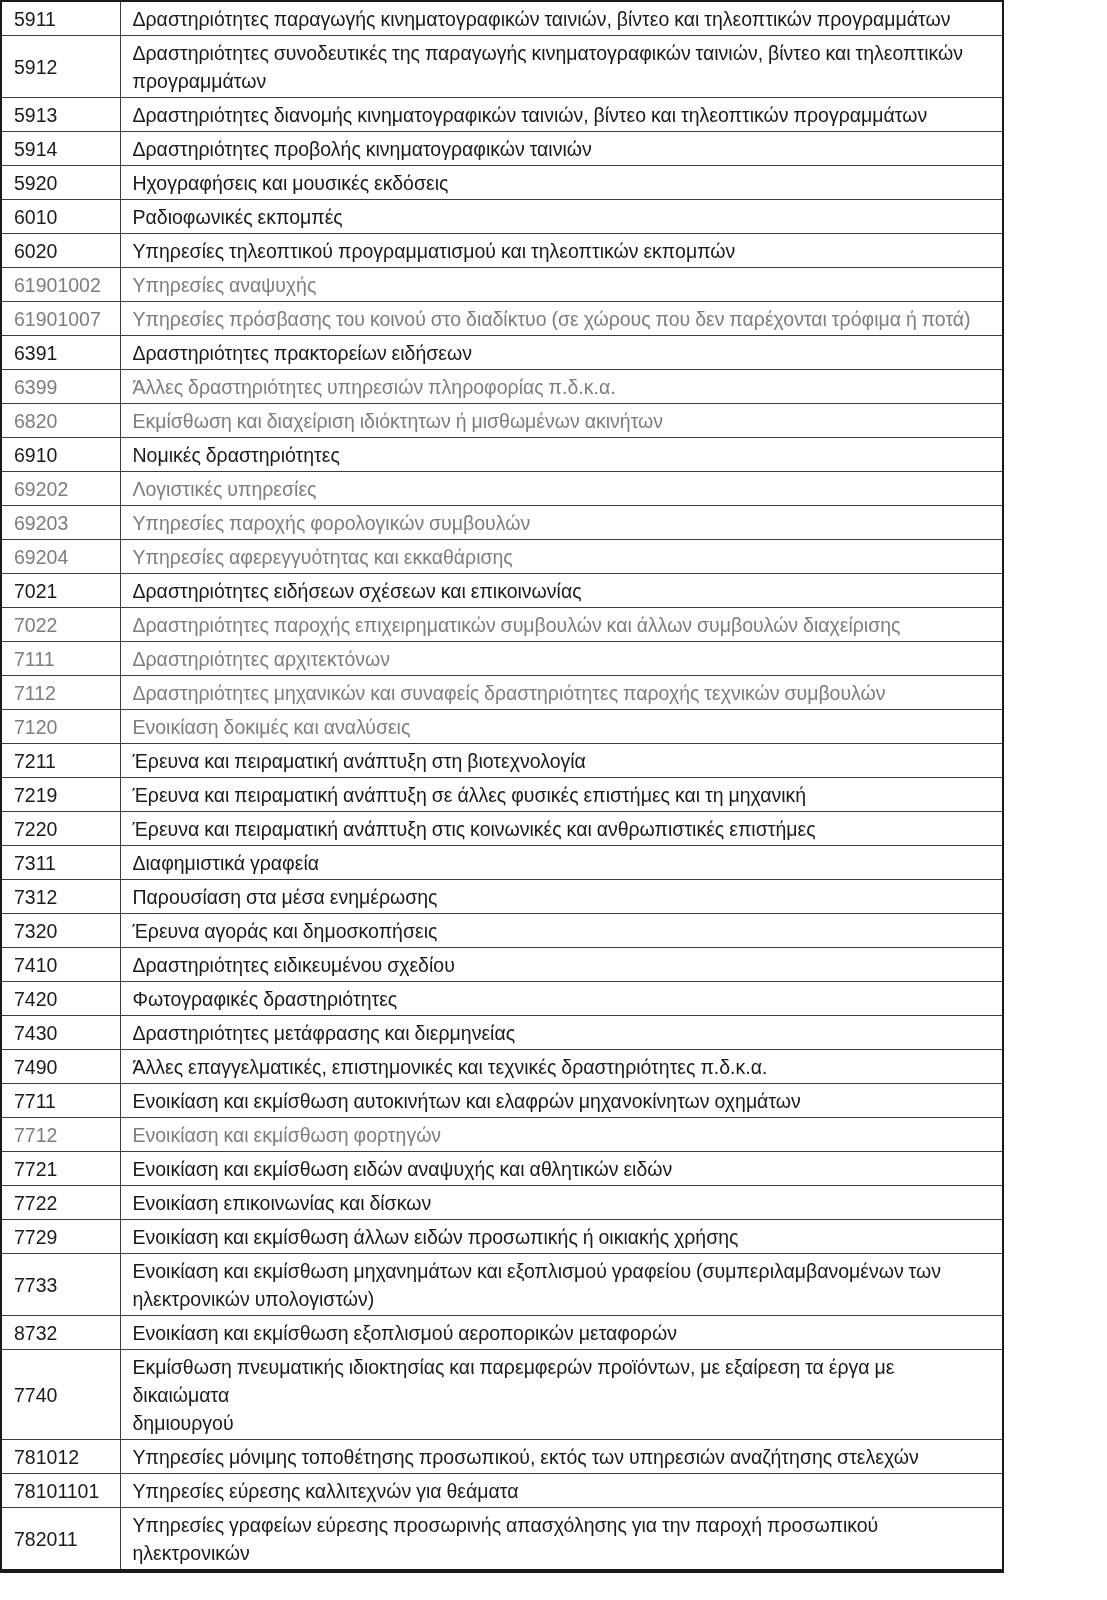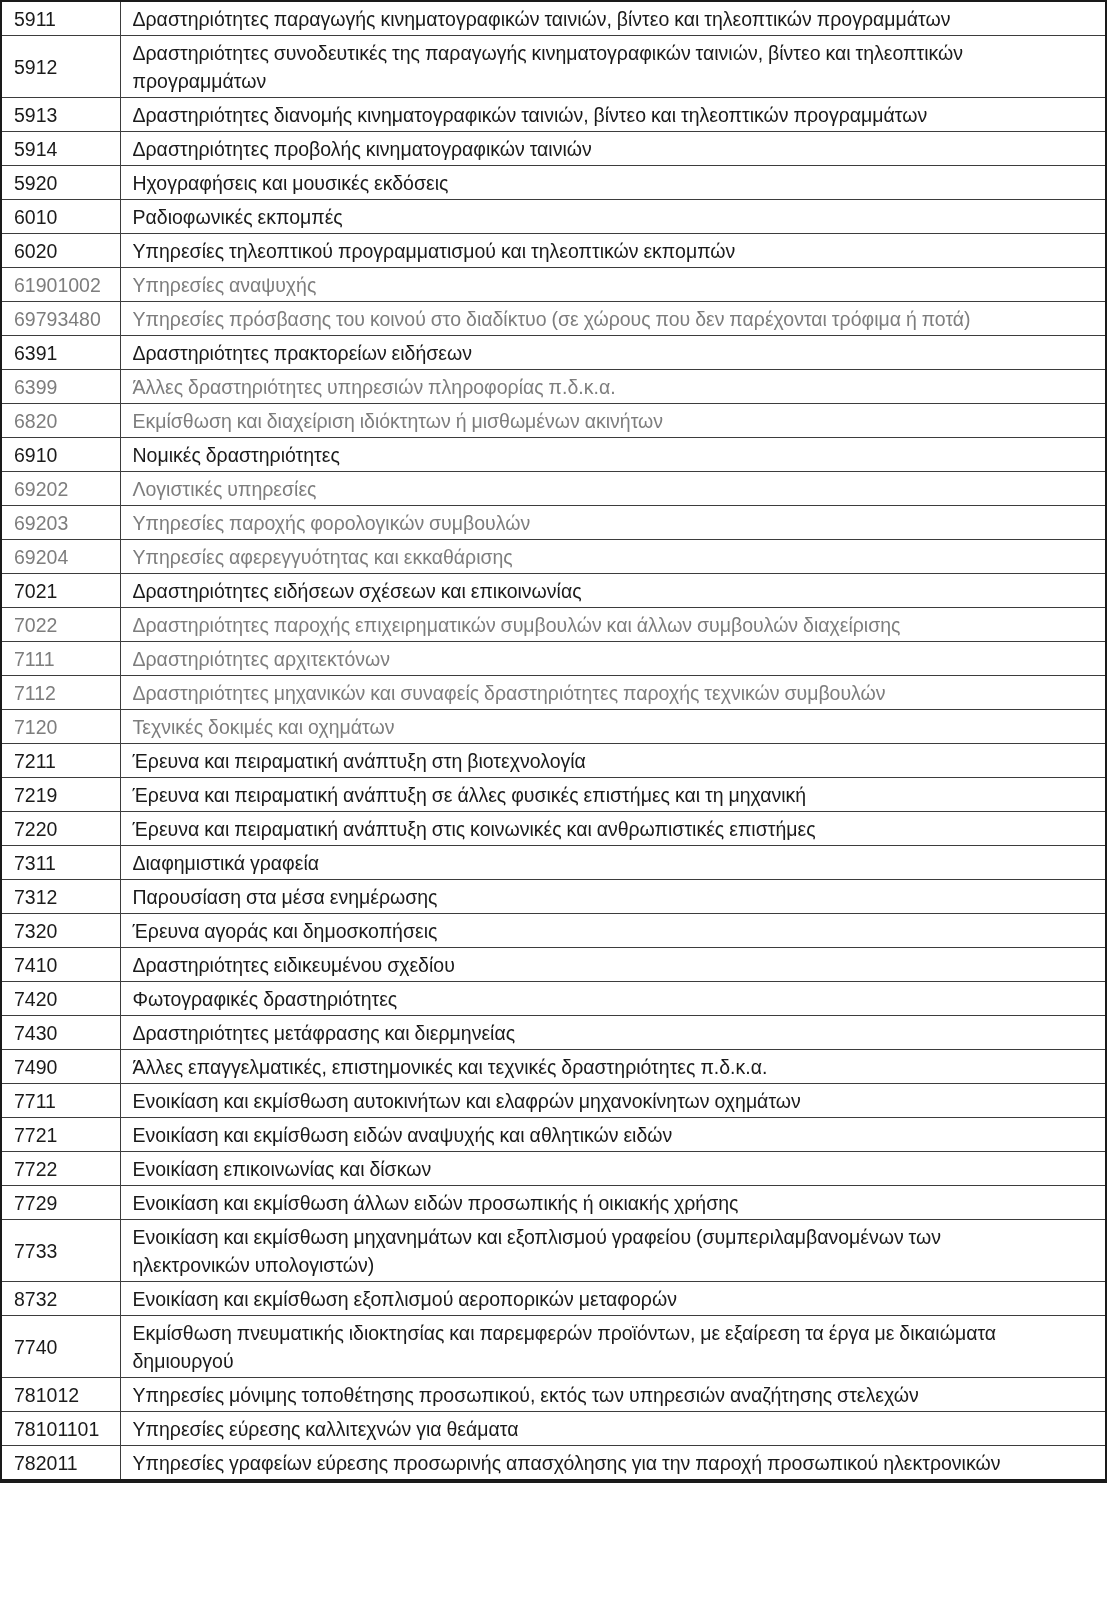--- a/index.html
+++ b/index.html
@@ -6,21 +6,21 @@
   html, body {
     margin: 0;
     padding: 0;
     background: #ffffff;
   }
   body {
     width: 1107px;
     font-family: "Liberation Sans", "DejaVu Sans", sans-serif;
   }
   table.kad-table {
-    width: 1107px;
+    width: 1004px;
     border-collapse: collapse;
     table-layout: fixed;
     border: 2px solid #1a1a1a;
     border-bottom-width: 4px;
   }
   col.col-code { width: 119px; }
   col.col-desc { width: auto; }
   td {
     border: 1px solid #3d3d3d;
     font-size: 19.5px;
@@ -77,21 +77,21 @@
   </tr>
       <tr>
     <td class="code">6020</td>
     <td class="desc">Υπηρεσίες τηλεοπτικού προγραμματισμού και τηλεοπτικών εκπομπών</td>
   </tr>
       <tr class="muted">
     <td class="code">61901002</td>
     <td class="desc">Υπηρεσίες αναψυχής</td>
   </tr>
       <tr class="muted">
-    <td class="code">69793480</td>
+    <td class="code">61901007</td>
     <td class="desc">Υπηρεσίες πρόσβασης του κοινού στο διαδίκτυο (σε χώρους που δεν παρέχονται τρόφιμα ή ποτά)</td>
   </tr>
       <tr>
     <td class="code">6391</td>
     <td class="desc">Δραστηριότητες πρακτορείων ειδήσεων</td>
   </tr>
       <tr class="muted">
     <td class="code">6399</td>
     <td class="desc">Άλλες δραστηριότητες υπηρεσιών πληροφορίας π.δ.κ.α.</td>
   </tr>
@@ -126,21 +126,21 @@
       <tr class="muted">
     <td class="code">7111</td>
     <td class="desc">Δραστηριότητες αρχιτεκτόνων</td>
   </tr>
       <tr class="muted">
     <td class="code">7112</td>
     <td class="desc">Δραστηριότητες μηχανικών και συναφείς δραστηριότητες παροχής τεχνικών συμβουλών</td>
   </tr>
       <tr class="muted">
     <td class="code">7120</td>
-    <td class="desc">Τεχνικές δοκιμές και οχημάτων</td>
+    <td class="desc">Ενοικίαση δοκιμές και αναλύσεις</td>
   </tr>
       <tr>
     <td class="code">7211</td>
     <td class="desc">Έρευνα και πειραματική ανάπτυξη στη βιοτεχνολογία</td>
   </tr>
       <tr>
     <td class="code">7219</td>
     <td class="desc">Έρευνα και πειραματική ανάπτυξη σε άλλες φυσικές επιστήμες και τη μηχανική</td>
   </tr>
       <tr>
@@ -171,20 +171,24 @@
     <td class="code">7430</td>
     <td class="desc">Δραστηριότητες μετάφρασης και διερμηνείας</td>
   </tr>
       <tr>
     <td class="code">7490</td>
     <td class="desc">Άλλες επαγγελματικές, επιστημονικές και τεχνικές δραστηριότητες π.δ.κ.α.</td>
   </tr>
       <tr>
     <td class="code">7711</td>
     <td class="desc">Ενοικίαση και εκμίσθωση αυτοκινήτων και ελαφρών μηχανοκίνητων οχημάτων</td>
+  </tr>
+      <tr class="muted">
+    <td class="code">7712</td>
+    <td class="desc">Ενοικίαση και εκμίσθωση φορτηγών</td>
   </tr>
       <tr>
     <td class="code">7721</td>
     <td class="desc">Ενοικίαση και εκμίσθωση ειδών αναψυχής και αθλητικών ειδών</td>
   </tr>
       <tr>
     <td class="code">7722</td>
     <td class="desc">Ενοικίαση επικοινωνίας και δίσκων</td>
   </tr>
       <tr>

